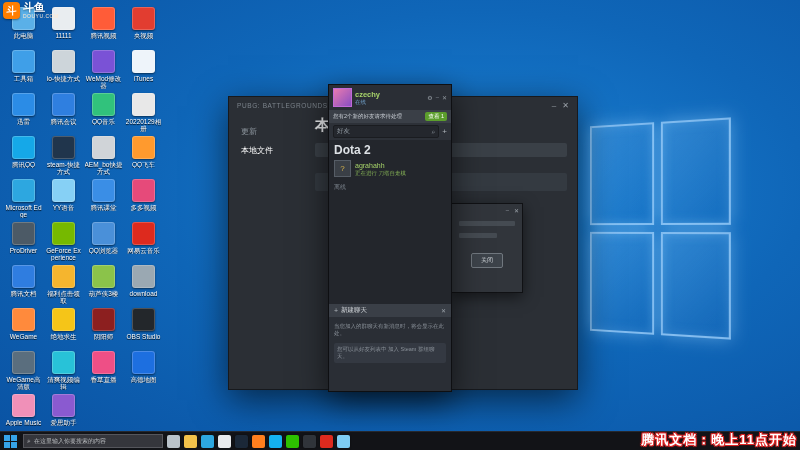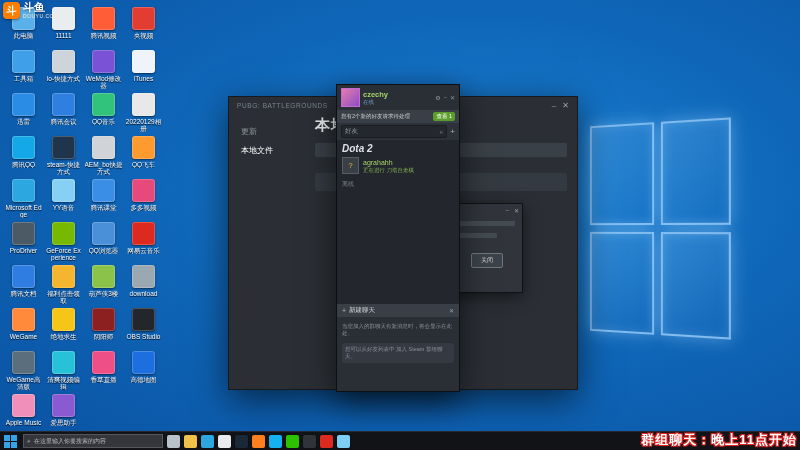--- a/index.html
+++ b/index.html
@@ -43,40 +43,40 @@
   .sw-row{height:14px;background:#3a4047;border-radius:2px;margin-bottom:10px;}
   .sw-row.r2{height:18px;background:#343a41;margin-top:16px;}
   .sw-dialog{position:absolute;left:222px;top:106px;width:72px;height:90px;background:#31353b;
     border:1px solid #101114;box-shadow:0 4px 14px rgba(0,0,0,.55);padding:3px;box-sizing:border-box;}
   .swd-bar{display:flex;justify-content:flex-end;gap:5px;font-size:6px;color:#9aa1a8;}
   .swd-line{height:5px;background:#454b52;margin:7px 4px 0;border-radius:1px;}
   .swd-line.s{width:60%;}
   .swd-btn{display:block;margin:15px auto 0;font-size:6px;color:#cfd4d9;background:#3d434a;
     border:1px solid #70777e;border-radius:2px;padding:2px 9px;font-family:inherit;cursor:pointer;}
   
-  .friends-win{position:absolute;left:336px;top:84px;width:124px;height:308px;background:#23262c;
+  .friends-win{position:absolute;left:328px;top:84px;width:124px;height:308px;background:#23262c;
     border:1px solid #0e0f12;box-shadow:0 10px 30px rgba(0,0,0,.6);z-index:20;display:flex;
     flex-direction:column;box-sizing:border-box;}
   .fr-head{display:flex;align-items:center;gap:3px;padding:3px 4px;background:#2a2e35;flex:none;}
   .fr-avatar{width:17px;height:17px;border:1px solid #c06ad8;background:linear-gradient(135deg,#e87bb0,#8a4ec2);flex:none;}
   .fr-names{flex:1;min-width:0;}
   .fr-name{display:block;font-size:7.5px;font-weight:bold;color:#a7d46a;line-height:9px;}
   .fr-status{display:block;font-size:5.5px;color:#6f9fc8;line-height:6px;}
   .fr-ctrls{display:flex;gap:3px;font-size:6px;color:#8f969d;flex:none;}
   .fr-ctrls span{cursor:pointer;}
   .fr-banner{display:flex;align-items:center;gap:3px;background:#3a3f47;padding:2px 4px;flex:none;}
   .fr-banner-text{flex:1;font-size:5.5px;color:#c9ced4;white-space:nowrap;overflow:hidden;text-overflow:ellipsis;}
   .fr-banner-btn{font-size:5.5px;color:#fff;background:#5c9e2c;border-radius:2px;padding:1px 3px;flex:none;cursor:pointer;}
   .fr-search{display:flex;align-items:center;gap:3px;padding:2px 4px;background:#2d3138;flex:none;}
   .fr-search-box{flex:1;display:flex;align-items:center;justify-content:space-between;background:#24272d;
     border:1px solid #1a1c20;border-radius:2px;padding:1px 3px;cursor:text;}
   .fr-search-text{font-size:6.5px;color:#8f98a0;}
   .fr-search-glyph{font-size:7px;color:#8f98a0;}
   .fr-add{font-size:8px;color:#aeb4ba;cursor:pointer;}
-  .fr-group{font-size:10px;font-weight:bold;color:#dde1e5;padding:3px 5px 1px;flex:none;cursor:pointer;font-style:italic;}
+  .fr-group{font-size:12px;font-weight:bold;color:#dde1e5;padding:3px 5px 1px;flex:none;cursor:pointer;}
   .fr-friend{display:flex;align-items:center;gap:4px;padding:2px 5px;flex:none;cursor:pointer;}
   .fr-favatar{width:15px;height:15px;background:#3a3f46;border:1px solid #565d66;color:#d8b44a;
     font-size:8px;display:flex;align-items:center;justify-content:center;flex:none;}
   .fr-fname{display:block;font-size:7px;color:#a7d46a;line-height:8px;}
   .fr-fstatus{display:block;font-size:5.5px;color:#86b356;line-height:6px;}
   .fr-offline{font-size:6px;color:#79818a;padding:4px 5px 2px;flex:none;}
   .fr-space{flex:1;background:#23262c;}
   .fr-newchat{display:flex;align-items:center;gap:3px;background:#3a3f47;padding:2px 5px;flex:none;}
   .fr-newchat-plus{font-size:7px;color:#aeb4ba;}
   .fr-newchat-label{flex:1;font-size:6.5px;color:#d4d8dc;}
@@ -372,15 +372,15 @@
         <div class="ticon" style="background: rgb(27, 40, 56);"></div>
         <div class="ticon" style="background: rgb(255, 127, 30);"></div>
         <div class="ticon" style="background: rgb(20, 178, 240);"></div>
         <div class="ticon" style="background: rgb(45, 193, 0);"></div>
         <div class="ticon" style="background: rgb(48, 52, 58);"></div>
         <div class="ticon" style="background: rgb(221, 42, 30);"></div>
         <div class="ticon" style="background: rgb(126, 205, 244);"></div>
       </div>
   </div>
 
-  <div class="stream-text">群组聊天：晚上11点开始</div>
+  <div class="stream-text">腾讯文档：晚上11点开始</div>
 
 </div>
 
 </body></html>

